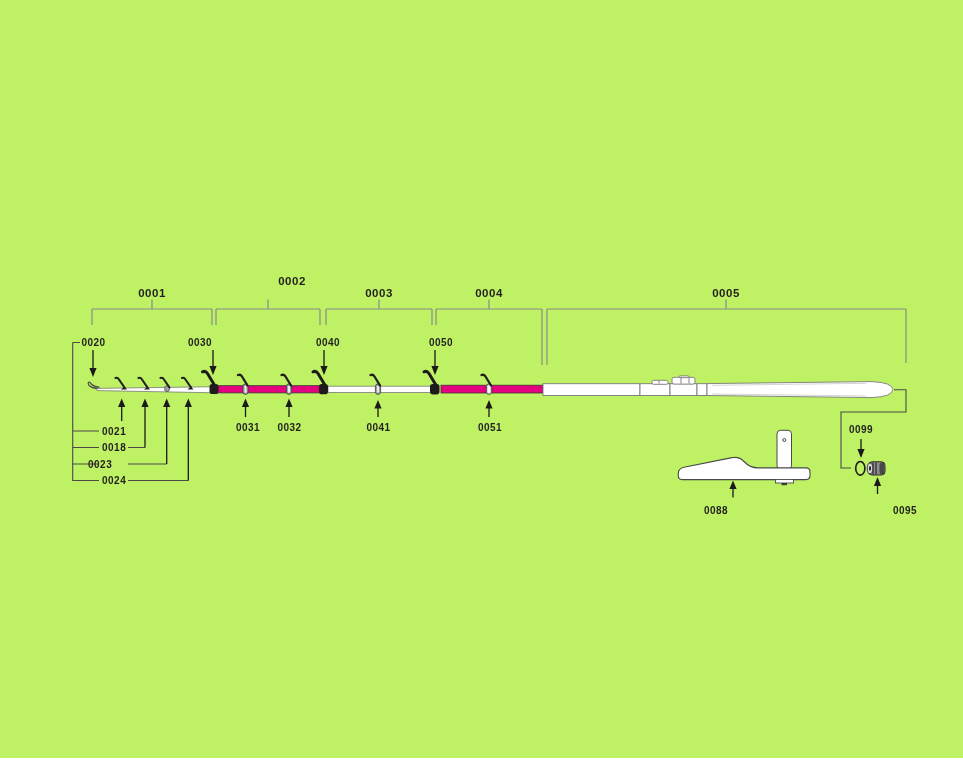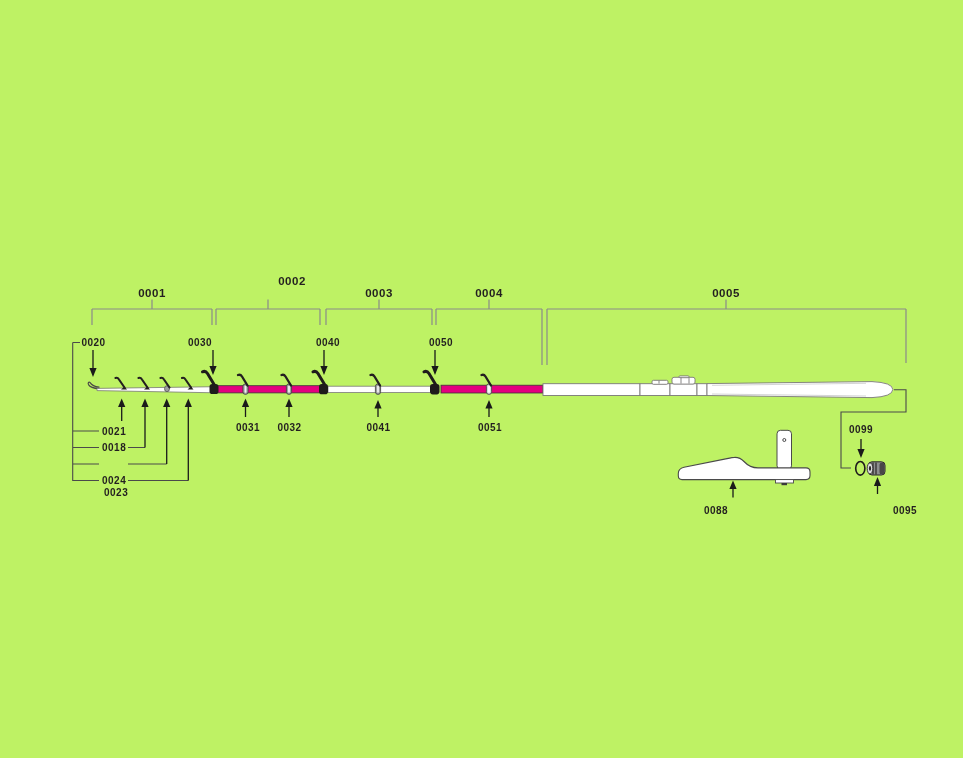--- a/index.html
+++ b/index.html
@@ -209,21 +209,21 @@
   <div class="sec" style="left:489px;top:287px;">0004</div>
   <div class="sec" style="left:726px;top:287px;">0005</div>
 
   <div class="num" style="left:93.5px;top:337px;">0020</div>
   <div class="num" style="left:200px;top:337px;">0030</div>
   <div class="num" style="left:328px;top:337px;">0040</div>
   <div class="num" style="left:441px;top:337px;">0050</div>
 
   <div class="num la" style="left:102px;top:425.5px;">0021</div>
   <div class="num la" style="left:102px;top:442px;">0018</div>
-  <div class="num la" style="left:104px;top:458.5px;margin-top:28px;">0023</div>
+  <div class="num la" style="left:88px;top:458.5px;">0023</div>
   <div class="num la" style="left:102px;top:475px;">0024</div>
 
   <div class="num" style="left:248px;top:422px;">0031</div>
   <div class="num" style="left:289.5px;top:422px;">0032</div>
   <div class="num" style="left:378.5px;top:422px;">0041</div>
   <div class="num" style="left:490px;top:422px;">0051</div>
 
   <div class="num" style="left:861px;top:424px;">0099</div>
   <div class="num" style="left:716px;top:505px;">0088</div>
   <div class="num" style="left:879px;top:505px;margin-left:26px;">0095</div>

